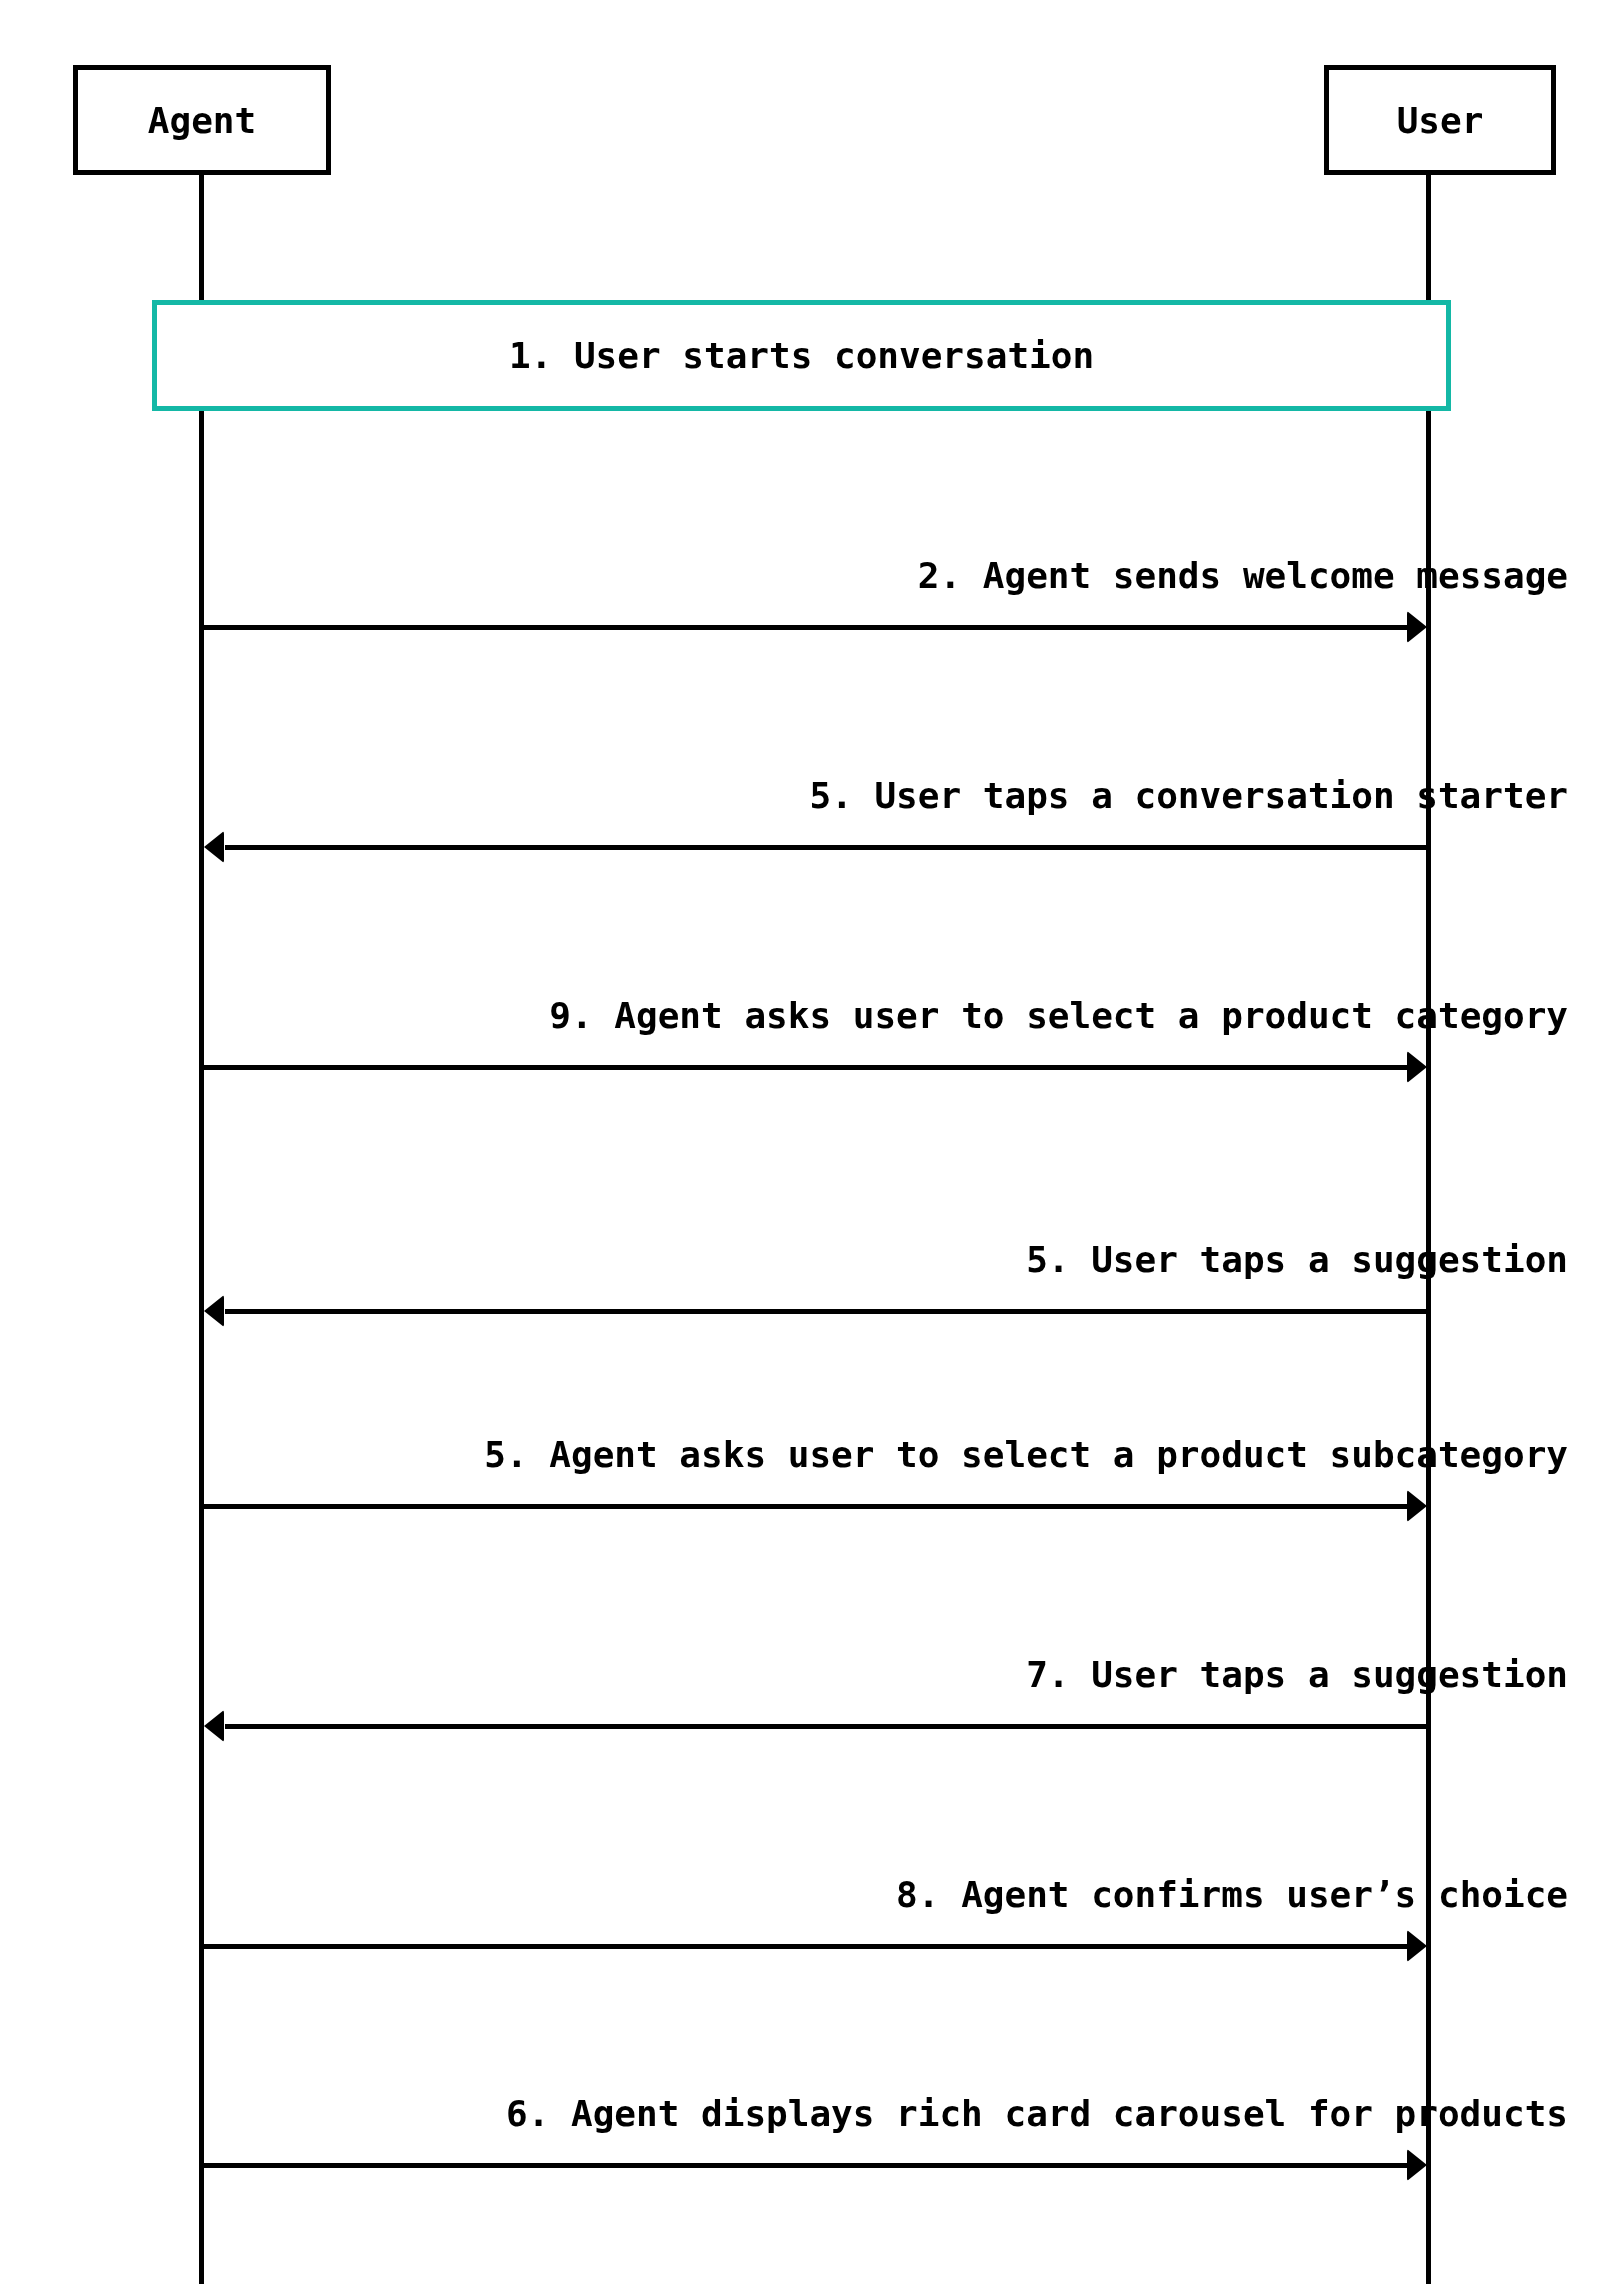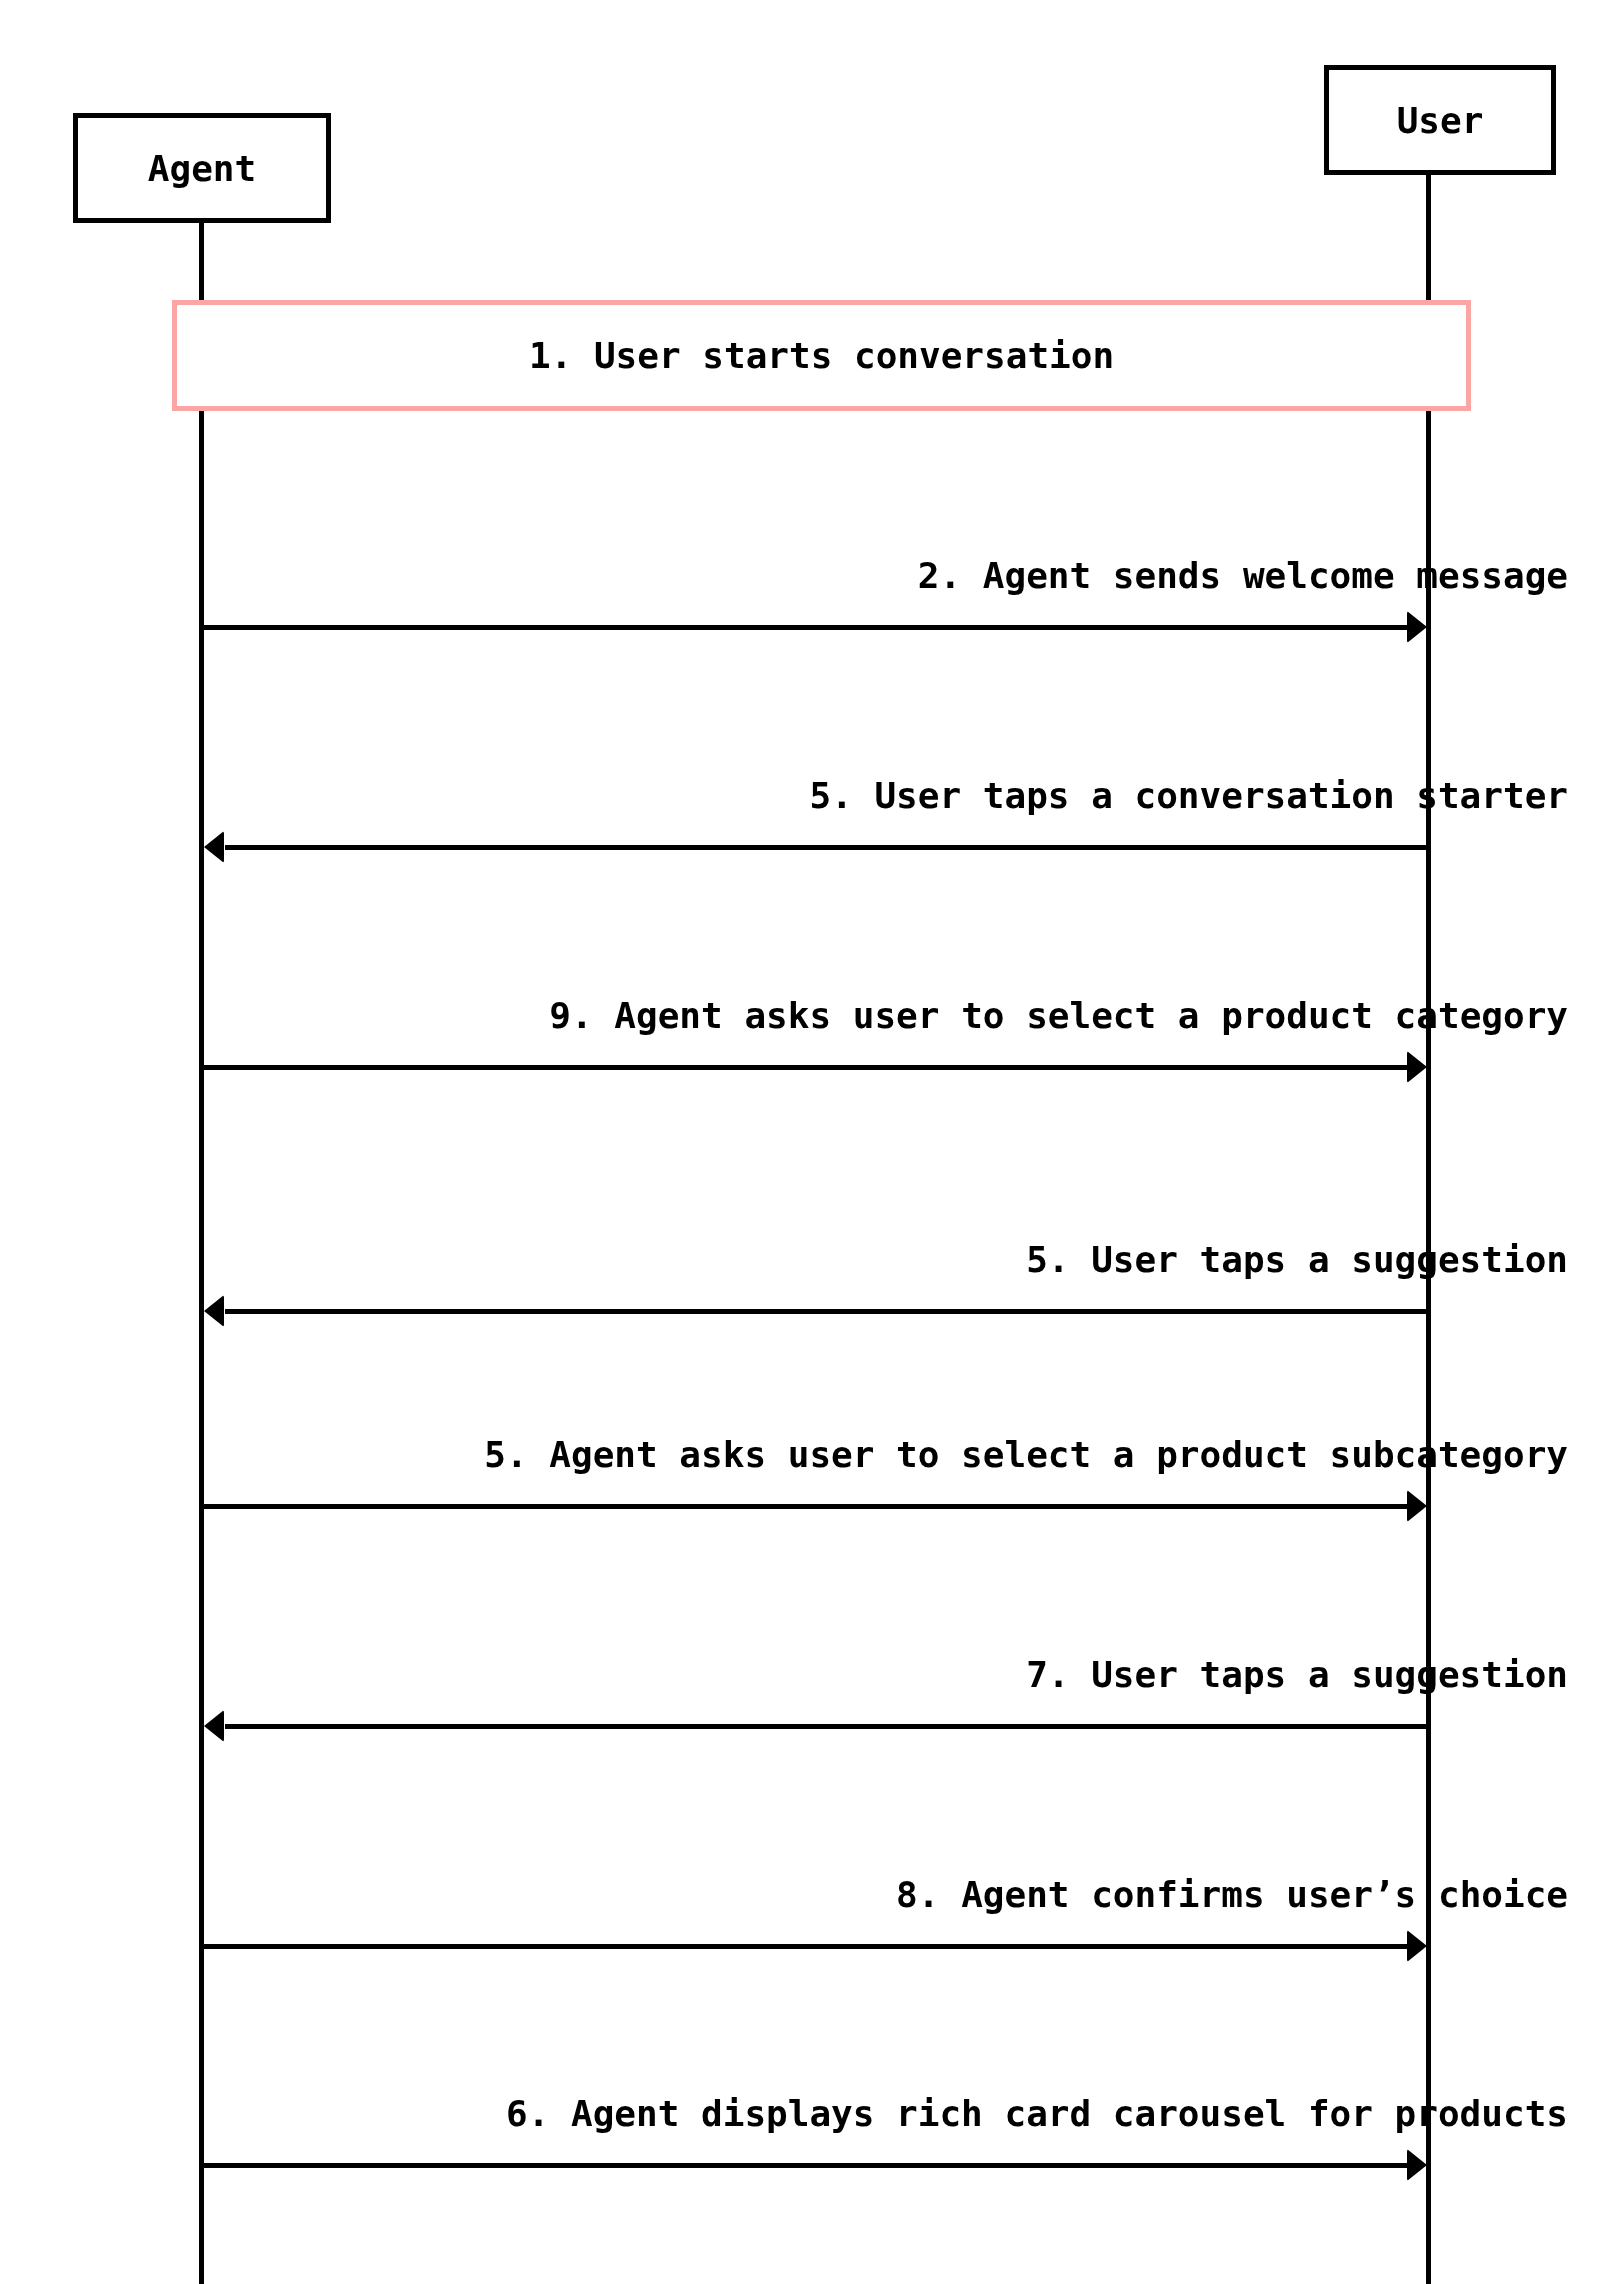--- a/index.html
+++ b/index.html
@@ -36,33 +36,33 @@
     height: 110px;
     box-sizing: border-box;
     border: 5px solid #000000;
     background: #ffffff;
     display: flex;
     align-items: center;
     justify-content: center;
     font-size: 36px;
     z-index: 2;
   }
-  .actor-box.agent { left: 73px;  width: 258px; margin-top: 48px; }
+  .actor-box.agent { left: 73px;  width: 258px; }
   .actor-box.user  { left: 1312px; width: 232px; margin-left: 12px; }
   .actor-box.top    { top: 65px; }
 
   
   .note-banner {
     position: absolute;
-    left: 172px;
+    left: 152px;
     top: 300px;
     width: 1299px;
     height: 111px;
     box-sizing: border-box;
-    border: 5px solid #fca5a5;
+    border: 5px solid #14b8a6;
     background: #ffffff;
     display: flex;
     align-items: center;
     justify-content: center;
     font-size: 36px;
     z-index: 2;
   }
 
   
   .msg {

